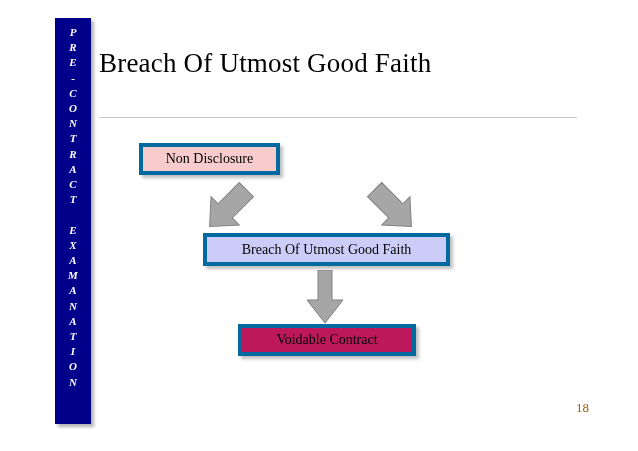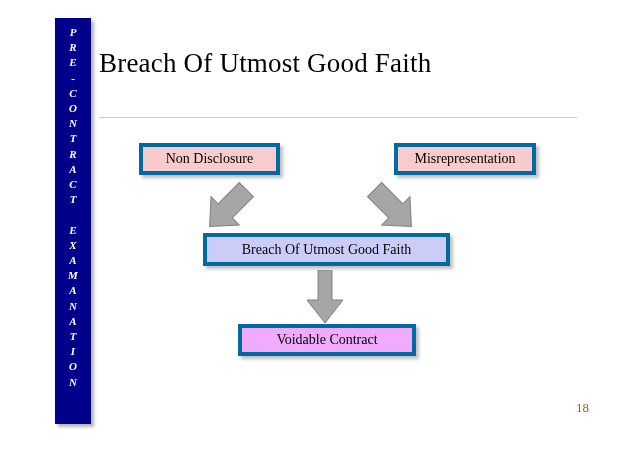--- a/index.html
+++ b/index.html
@@ -74,21 +74,21 @@
     font-size: 14px;
     color: #000000;
     display: flex;
     align-items: center;
     justify-content: center;
     text-align: center;
     box-shadow: 3px 3px 3px rgba(150,150,150,0.6);
   }
   .box-pink { background: #f8cccc; }
   .box-lavender { background: #ccccf8; }
-  .box-blue { background: #f0abfc; text-align: right; }
+  .box-blue { background: #be185d; text-align: right; }
 
   #box-non-disclosure { left: 139px; top: 143px; width: 141px; height: 32px; }
   #box-misrepresentation { left: 394px; top: 143px; width: 142px; height: 32px; }
   #box-breach { left: 203px; top: 233px; width: 247px; height: 33px; }
   #box-voidable { left: 238px; top: 324px; width: 178px; height: 32px; }
 
   
   .arrow {
     position: absolute;
   }
@@ -138,23 +138,20 @@
 N</div>
   </div>
 
   <div class="title">Breach Of Utmost Good Faith</div>
   <div class="title-rule"></div>
 
   <div class="box box-pink" id="box-non-disclosure">
     <span>Non Disclosure</span>
   </div>
 
-  <div class="box box-pink" id="box-misrepresentation">
-    <span>Misrepresentation</span>
-  </div>
 
   <div class="box box-lavender" id="box-breach">
     <span>Breach Of Utmost Good Faith</span>
   </div>
 
   <div class="box box-blue" id="box-voidable">
     <span>Voidable Contract</span>
   </div>
 
   <svg class="arrow" id="arrow-left" width="64" height="60" viewBox="0 0 64 60">

